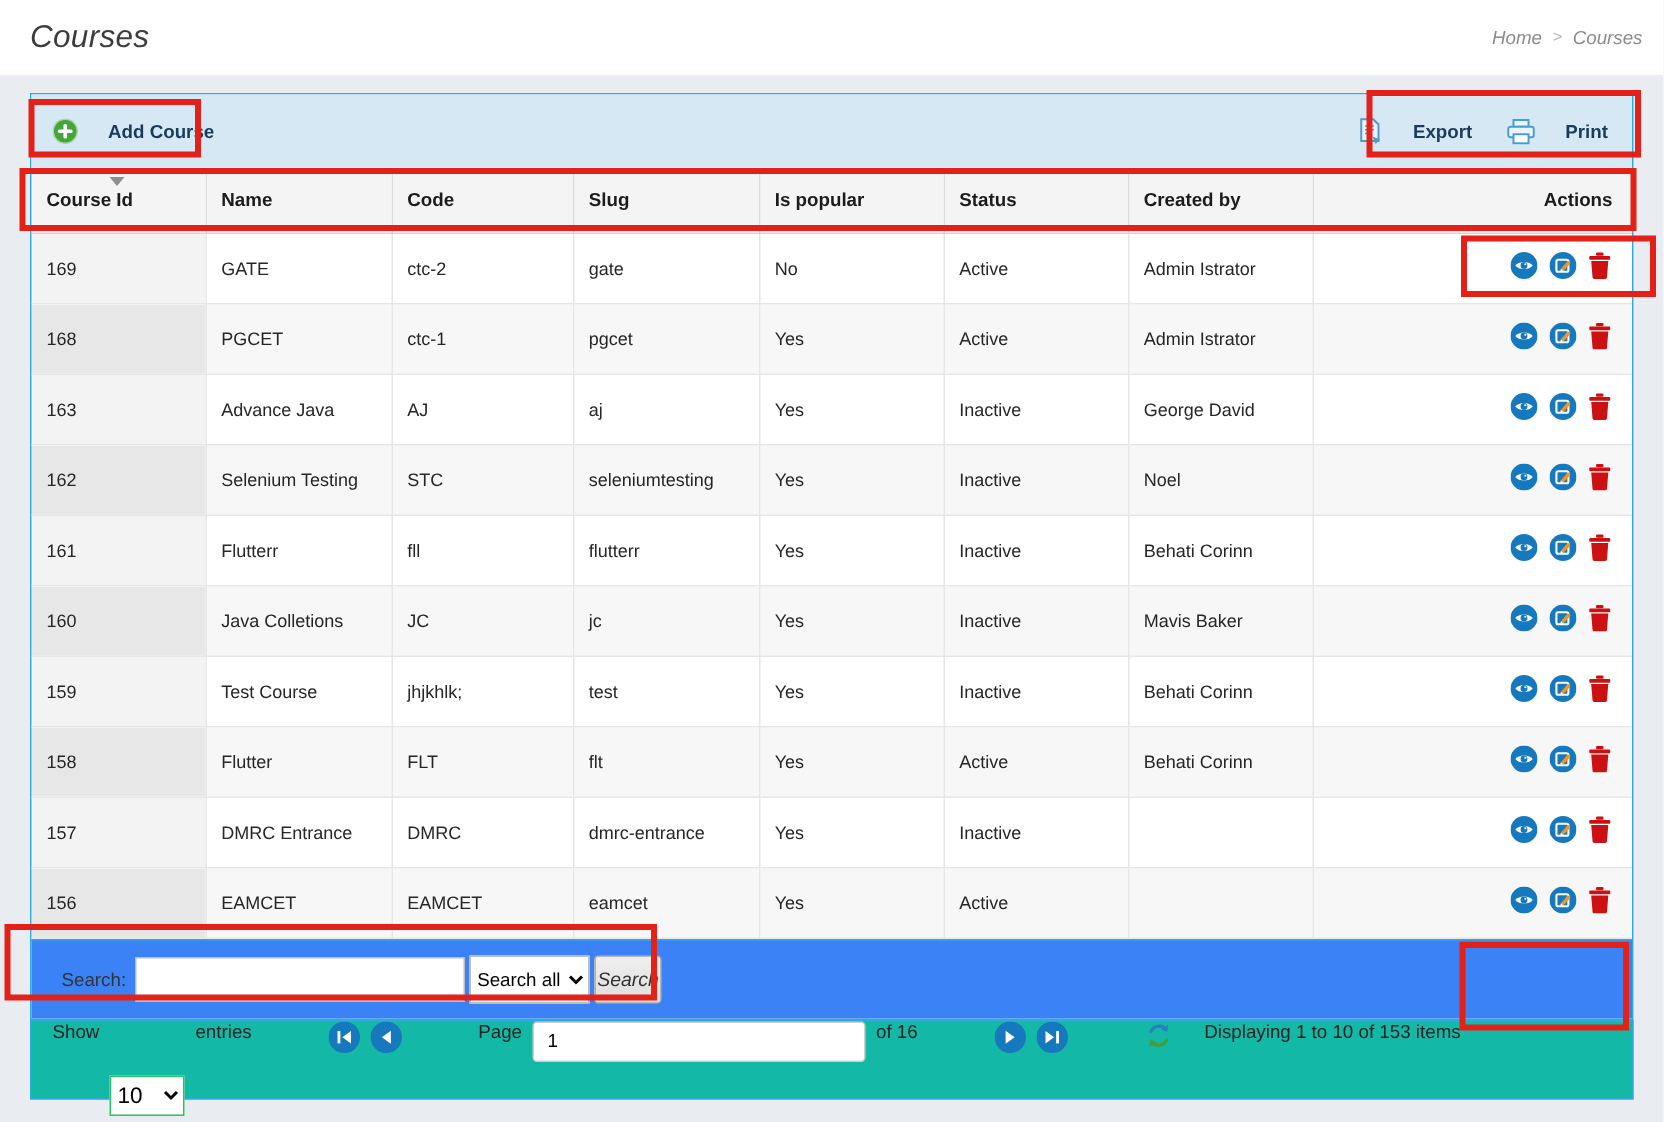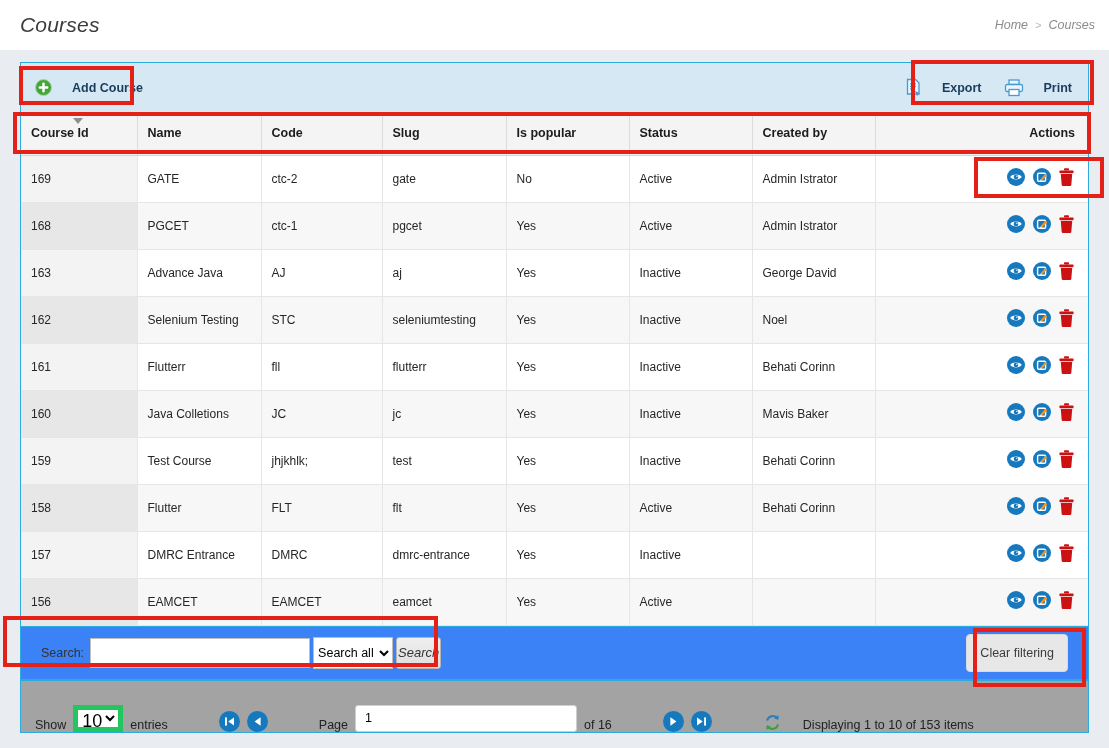--- a/index.html
+++ b/index.html
@@ -135,37 +135,38 @@
     border: 1px solid #dadada;
     border-radius: 4px;
     font-size: 12.5px; color: #3c3c3c;
     font-family: "Liberation Sans", sans-serif;
     cursor: pointer;
   }
 
   
   .pager {
     margin: 0 20px;
-    background: #a3a3a3;
+    background: #14b8a6;
     border: 1px solid #2cabdf;
     border-top: 1px solid #2cabdf;
     height: 53px;
     display: flex;
-    align-items: flex-end;
+    align-items: flex-start;
     padding: 0 14px;
     font-size: 12.5px;
     color: #222;
     gap: 7px;
   }
   .page-size-select {
     width: 50px; height: 27px;
-    border: 5px solid #22c55e;
+    border: 1px solid #22c55e;
     background: #fff;
-    font-size: 18px;
+    font-size: 15px;
     font-family: "Liberation Sans", sans-serif;
+    margin-top: 36px;
   }
   .pager .gap-l { margin-left: 12px; padding-left: 32px; }
   .page-input {
     width: 222px; height: 27px;
     border: 1px solid #cfcfcf;
     border-radius: 3px;
     background: #fff;
     padding: 0 9px;
     font-size: 12.5px;
     font-family: "Liberation Sans", sans-serif;
@@ -629,21 +630,20 @@
         </tbody>
     </table>
 
     <div class="search-bar">
       <label>Search:</label>
       <input class="search-input" type="text" value="" style="">
       <select class="scope-select">
         <option>Search all</option>
       </select>
       <button class="search-btn">Search</button>
-      <button class="clear-btn">Clear filtering</button>
     </div>
   </div>
 </div>
 
 <div class="pager">
   <span>Show</span>
   <select class="page-size-select">
     <option>10</option>
   </select>
   <span>entries</span>

